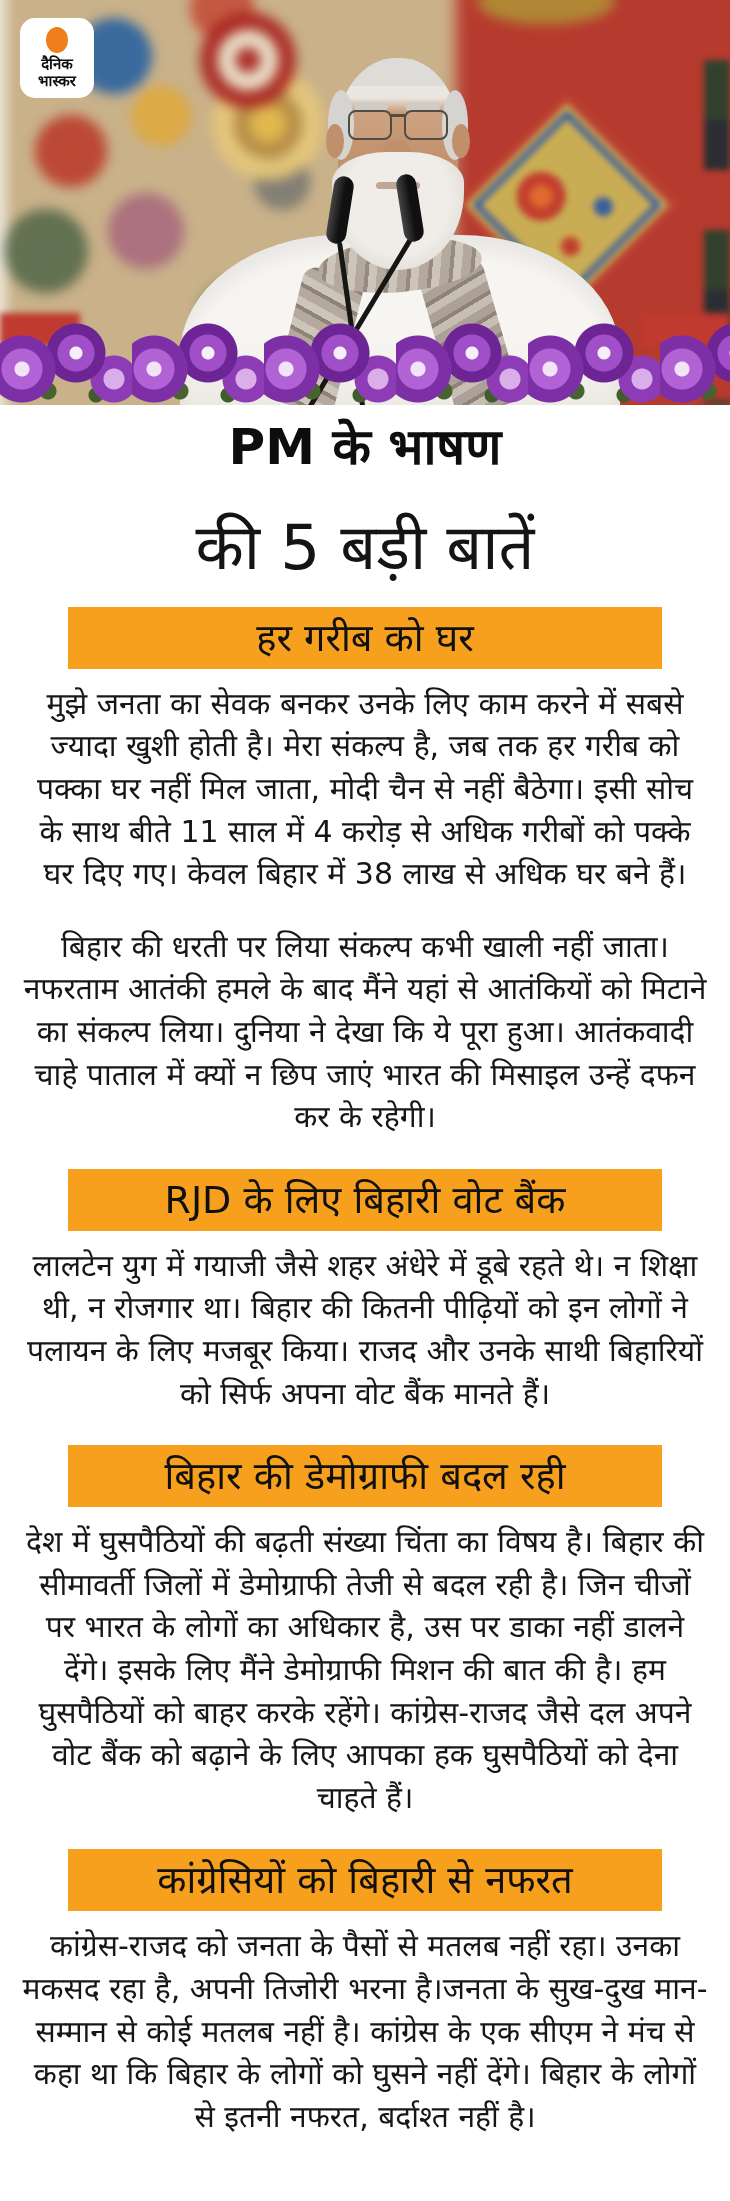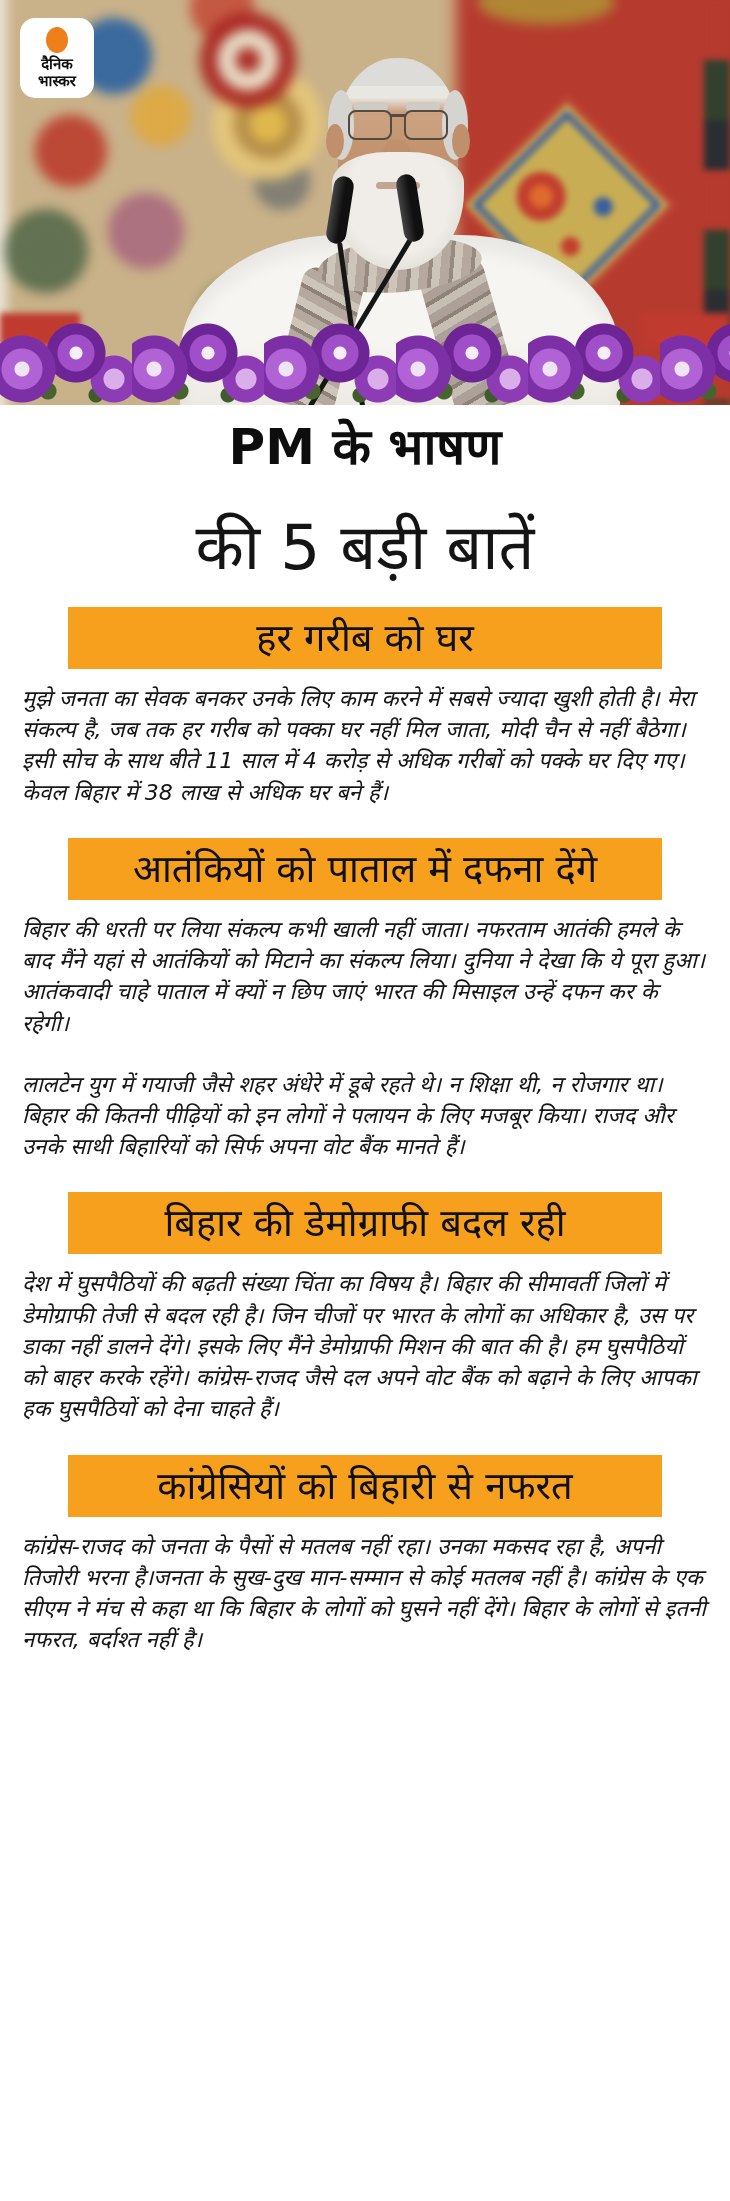--- a/index.html
+++ b/index.html
@@ -109,22 +109,22 @@
   .headline{text-align:center;padding:16px 0 4px;}
   .headline-bold{font-weight:bold;font-size:50px;line-height:1.06;color:#0d0d0d;}
   .headline-light{font-weight:normal;font-size:63px;line-height:1.22;color:#141414;margin-top:36px;}
 
   .sections{padding-bottom:18px;}
   .section{margin-top:30px;}
   .section:first-child{margin-top:16px;}
   .section-bar{width:594px;height:62px;margin:0 auto;background:#f7a01d;
     display:flex;align-items:center;justify-content:center;}
   .section-title{font-size:38px;font-weight:normal;color:#101010;margin:0;line-height:1;}
-  .section-body{margin:14px auto 0;padding:0 22px;font-size:22px;line-height:1.42;
-    text-align:left;color:#161616;font-style:italic;}
+  .section-body{margin:14px auto 0;padding:0 22px;font-size:30px;line-height:1.42;
+    text-align:center;color:#161616;}
 </style>
 </head>
 <body>
 
 <div class="page">
 
   <div class="photo">
     <div class="bg-blobs"></div>
     <div class="medallion">
       <div class="inner-ring"></div>
@@ -183,27 +183,27 @@
   <main class="sections">
 
     <section class="section">
       <div class="section-bar">
         <h2 class="section-title">हर गरीब को घर</h2>
       </div>
       <p class="section-body">मुझे जनता का सेवक बनकर उनके लिए काम करने में सबसे ज्यादा खुशी होती है। मेरा संकल्प है, जब तक हर गरीब को पक्का घर नहीं मिल जाता, मोदी चैन से नहीं बैठेगा। इसी सोच के साथ बीते 11 साल में 4 करोड़ से अधिक गरीबों को पक्के घर दिए गए। केवल बिहार में 38 लाख से अधिक घर बने हैं।</p>
     </section>
 
     <section class="section">
-      <div class="section-bar">
-        <h2 class="section-title">आतंकियों को पाताल में दफना देंगे</h2>
-      </div>
       <p class="section-body">बिहार की धरती पर लिया संकल्प कभी खाली नहीं जाता। नफरताम आतंकी हमले के बाद मैंने यहां से आतंकियों को मिटाने का संकल्प लिया। दुनिया ने देखा कि ये पूरा हुआ। आतंकवादी चाहे पाताल में क्यों न छिप जाएं भारत की मिसाइल उन्हें दफन कर के रहेगी।</p>
     </section>
 
     <section class="section">
+      <div class="section-bar">
+        <h2 class="section-title">RJD के लिए बिहारी वोट बैंक</h2>
+      </div>
       <p class="section-body">लालटेन युग में गयाजी जैसे शहर अंधेरे में डूबे रहते थे। न शिक्षा थी, न रोजगार था। बिहार की कितनी पीढ़ियों को इन लोगों ने पलायन के लिए मजबूर किया। राजद और उनके साथी बिहारियों को सिर्फ अपना वोट बैंक मानते हैं।</p>
     </section>
 
     <section class="section">
       <div class="section-bar">
         <h2 class="section-title">बिहार की डेमोग्राफी बदल रही</h2>
       </div>
       <p class="section-body">देश में घुसपैठियों की बढ़ती संख्या चिंता का विषय है। बिहार की सीमावर्ती जिलों में डेमोग्राफी तेजी से बदल रही है। जिन चीजों पर भारत के लोगों का अधिकार है, उस पर डाका नहीं डालने देंगे। इसके लिए मैंने डेमोग्राफी मिशन की बात की है। हम घुसपैठियों को बाहर करके रहेंगे। कांग्रेस-राजद जैसे दल अपने वोट बैंक को बढ़ाने के लिए आपका हक घुसपैठियों को देना चाहते हैं।</p>
     </section>
 

